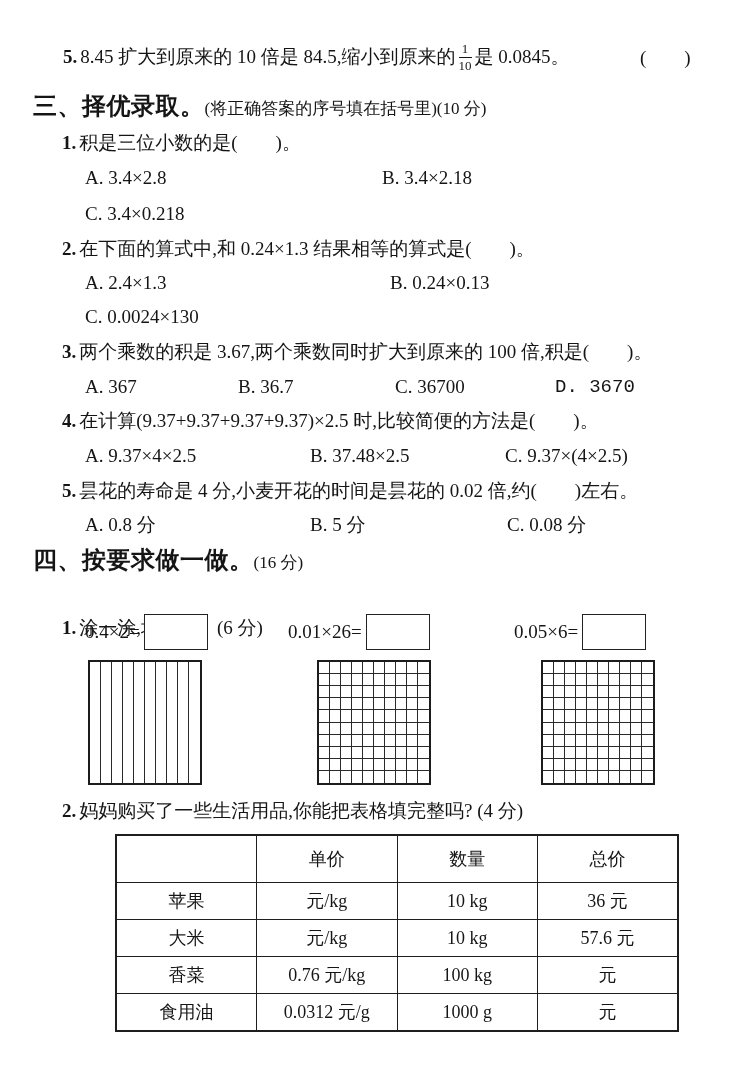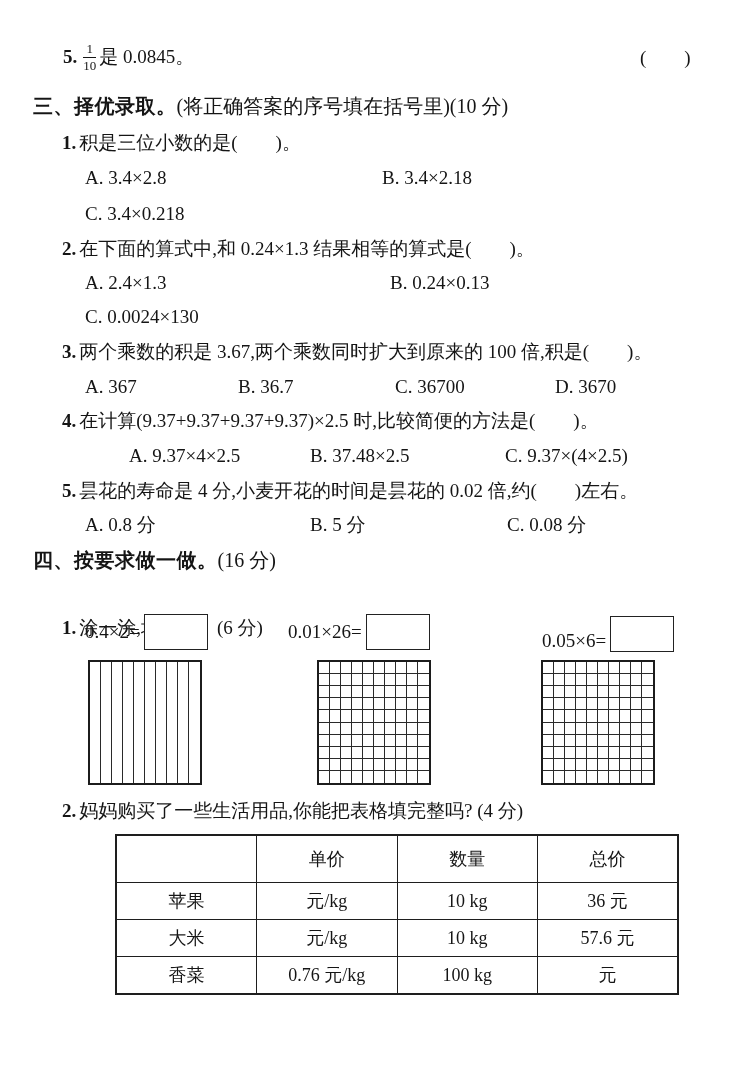--- a/index.html
+++ b/index.html
@@ -3,22 +3,22 @@
 <meta charset="utf-8">
 <style>
   html,body{margin:0;padding:0;}
   body{
     width:754px;height:1088px;position:relative;background:#ffffff;
     font-family:"Liberation Serif","DejaVu Serif",serif;
     color:#151515;font-size:19px;
   }
   .line{position:absolute;white-space:nowrap;line-height:24px;}
   .qnum{font-weight:bold;margin-right:3px;}
-  .sec-title{font-weight:bold;font-size:20px;letter-spacing:0.5px;}
-  .sec-note{font-size:20px;text-align:right;}
+  .sec-title{font-weight:bold;font-size:24px;letter-spacing:0.5px;}
+  .sec-note{font-size:17px;text-align:right;}
   .opt{position:absolute;white-space:nowrap;line-height:24px;text-align:right;}
   
   .frac{display:inline-block;vertical-align:-0.7em;text-align:center;
         font-size:13px;line-height:1.05;margin:0 3px;}
   .frac .fnum{display:block;padding:0 3px 1px;border-bottom:1.3px solid #151515;}
   .frac .fden{display:block;padding-top:1px;}
   
   .bracket{white-space:pre;}
   
   .eq-group{position:absolute;display:flex;align-items:center;height:40px;}
@@ -38,20 +38,21 @@
   table.price tr.hdr td{height:46px;}
   table.price{border:2.2px solid #1e1e1e;}
   td.al-r{text-align:right;padding-right:12px;}
   td.al-rr{text-align:right;padding-right:26px;}
 </style>
 </head>
 <body>
 
 <div class="line" style="top:42px;left:63px;display:flex;align-items:center;">
   <span class="qnum">5.</span>
+  <span>8.45 扩大到原来的 10 倍是 84.5,缩小到原来的</span>
   <span class="frac">
     <span class="fnum">1</span>
     <span class="fden">10</span>
   </span>
   <span>是 0.0845。</span>
 </div>
 <span class="line bracket" style="top:46px;left:640px;">(　　)</span>
 
 <div class="line" style="top:94px;left:33px;">
   <span class="sec-title">三、择优录取。</span><span class="sec-note">(将正确答案的序号填在括号里)(10 分)</span>
@@ -70,26 +71,26 @@
 <span class="opt" style="top:271px;left:85px;">A. 2.4×1.3</span>
 <span class="opt" style="top:271px;left:390px;">B. 0.24×0.13</span>
 <span class="opt" style="top:305px;left:85px;">C. 0.0024×130</span>
 
 <div class="line" style="top:340px;left:62px;">
   <span class="qnum">3.</span><span>两个乘数的积是 3.67,两个乘数同时扩大到原来的 100 倍,积是(　　)。</span>
 </div>
 <span class="opt" style="top:375px;left:85px;">A. 367</span>
 <span class="opt" style="top:375px;left:238px;">B. 36.7</span>
 <span class="opt" style="top:375px;left:395px;">C. 36700</span>
-<span class="opt" style="top:375px;left:555px;">D. 3670</span>
+<span class="opt" style="top:375px;left:555px;font-family:Liberation Mono, monospace;">D. 3670</span>
 
 <div class="line" style="top:409px;left:62px;">
   <span class="qnum">4.</span><span>在计算(9.37+9.37+9.37+9.37)×2.5 时,比较简便的方法是(　　)。</span>
 </div>
-<span class="opt" style="top:444px;left:85px;margin-left:44px;">A. 9.37×4×2.5</span>
+<span class="opt" style="top:444px;left:85px;">A. 9.37×4×2.5</span>
 <span class="opt" style="top:444px;left:310px;">B. 37.48×2.5</span>
 <span class="opt" style="top:444px;left:505px;">C. 9.37×(4×2.5)</span>
 
 <div class="line" style="top:479px;left:62px;">
   <span class="qnum">5.</span><span>昙花的寿命是 4 分,小麦开花的时间是昙花的 0.02 倍,约(　　)左右。</span>
 </div>
 <span class="opt" style="top:513px;left:85px;">A. 0.8 分</span>
 <span class="opt" style="top:513px;left:310px;">B. 5 分</span>
 <span class="opt" style="top:513px;left:507px;">C. 0.08 分</span>
 
@@ -102,21 +103,21 @@
 </div>
 
 <div class="eq-group" style="top:612px;left:85px;text-align:right;">
   <span>0.4×2=</span>
   <span class="ans-box"></span>
 </div>
 <div class="eq-group" style="top:612px;left:288px;">
   <span>0.01×26=</span>
   <span class="ans-box"></span>
 </div>
-<div class="eq-group" style="top:612px;left:542px;align-items:flex-end;">
+<div class="eq-group" style="top:612px;left:514px;">
   <span>0.05×6=</span>
   <span class="ans-box"></span>
 </div>
 
 <div class="pgrid" style="top: 660px; left: 88px; grid-template-columns: repeat(10, 1fr); grid-template-rows: repeat(1, 1fr);">
     <div class="gcell last-row"></div>
     <div class="gcell last-row"></div>
     <div class="gcell last-row"></div>
     <div class="gcell last-row"></div>
     <div class="gcell last-row"></div>
@@ -354,14 +355,20 @@
     <td class="al-r">元/kg</td>
     <td>10 kg</td>
     <td>57.6 元</td>
   </tr>
   <tr>
     <td>香菜</td>
     <td>0.76 元/kg</td>
     <td>100 kg</td>
     <td class="al-rr">元</td>
   </tr>
+  <tr>
+    <td>食用油</td>
+    <td>0.0312 元/g</td>
+    <td>1000 g</td>
+    <td class="al-rr">元</td>
+  </tr>
 </tbody>
   </table>
 
 </body></html>

